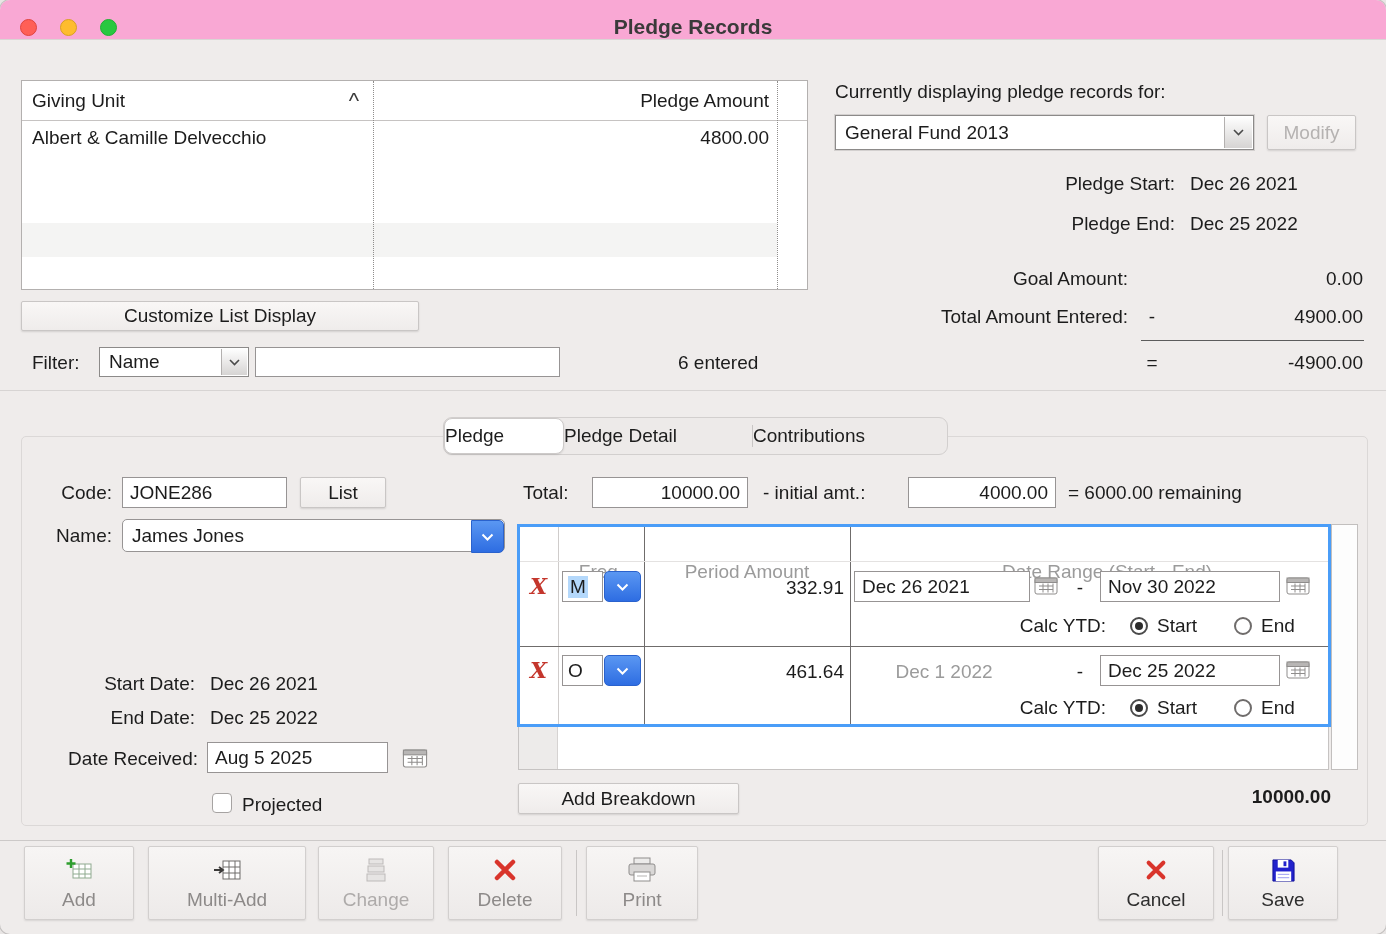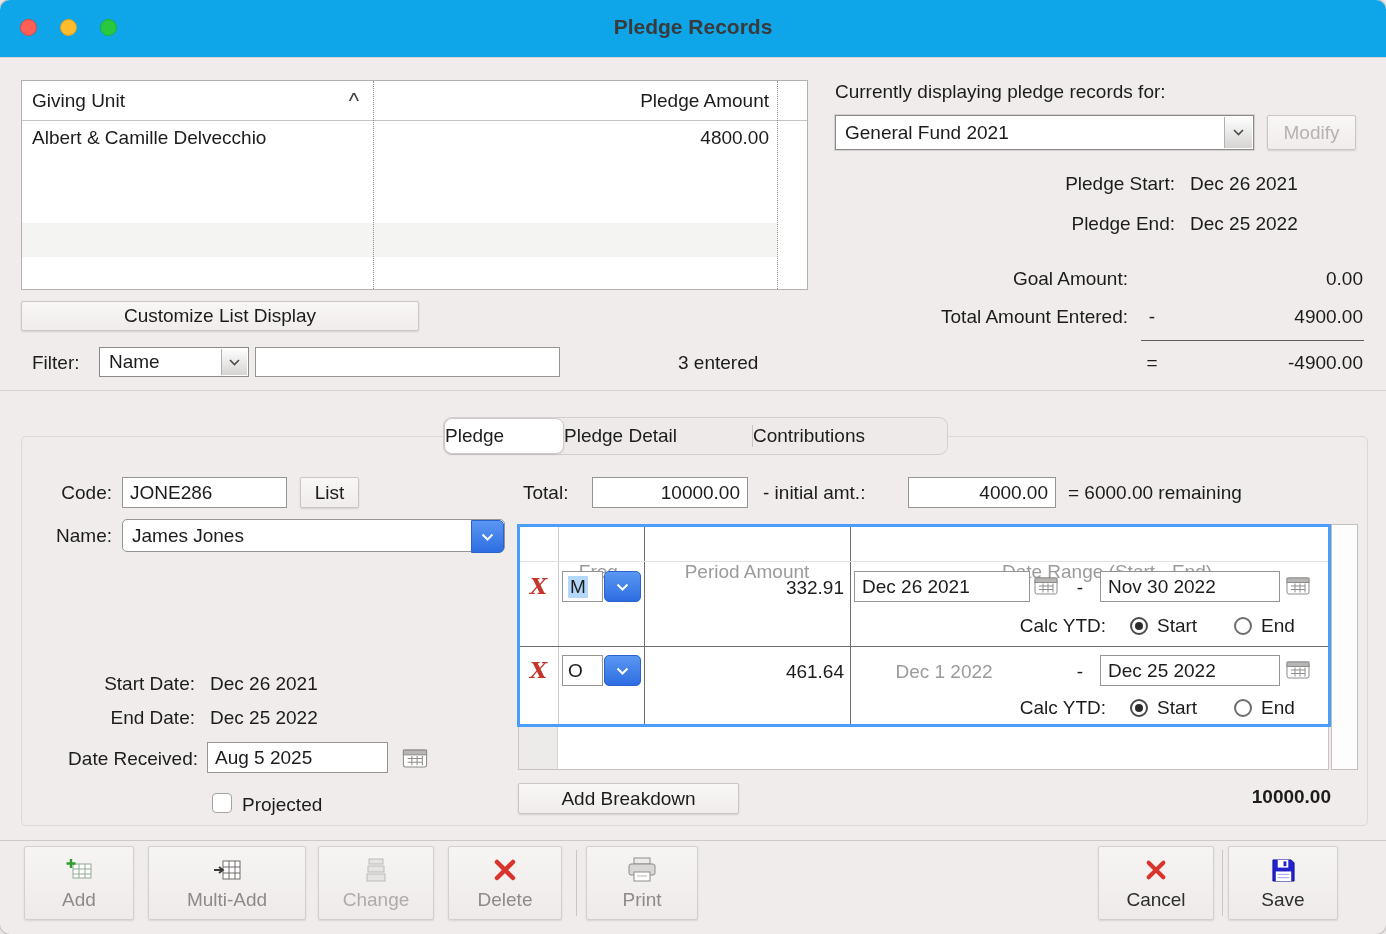--- a/index.html
+++ b/index.html
@@ -1,21 +1,21 @@
 <!DOCTYPE html>
 <html><head>
 <meta charset="utf-8">
 <style>
 *{margin:0;padding:0;box-sizing:border-box;}
 html,body{width:1386px;height:934px;}
 body{font-family:"Liberation Sans",sans-serif;font-size:19px;color:#1c1c1c;background:#e9e6e5;}
 .window{position:relative;width:1386px;height:934px;background:#efeceb;border-radius:10px;overflow:hidden;box-shadow:0 0 0 1px #c4c1c0;}
 .abs{position:absolute;}
 .r{text-align:right;}
-.titlebar{position:absolute;left:0;top:0;width:100%;height:58px;background:#0ea5e9;border-bottom:1px solid #d9d5d4;}
+.titlebar{position:absolute;left:0;top:0;width:100%;height:40px;background:#f9a8d4;border-bottom:1px solid #d9d5d4;}
 .title{text-align:center;line-height:54px;font-weight:bold;font-size:21px;color:#3a3a3a;}
 .light{position:absolute;top:19px;width:17px;height:17px;border-radius:50%;}
 .red{left:20px;background:#ff5f57;border:1px solid #e0443e;}
 .yellow{left:60px;background:#febc2e;border:1px solid #d9a022;}
 .green{left:100px;background:#28c840;border:1px solid #1faf34;}
 .btn{position:absolute;display:flex;align-items:center;justify-content:center;background:linear-gradient(#f9f7f6,#efeceb);border:1px solid #c9c6c5;box-shadow:0 1px 2px rgba(0,0,0,.12);border-radius:2px;}
 .input{position:absolute;background:#fff;border:1px solid #979494;font:inherit;color:#1c1c1c;padding:0 7px;}
 input.input{outline:none;}
 .gtable{position:absolute;left:21px;top:80px;width:787px;height:210px;background:#fff;border:1px solid #b3b0af;}
 .gt-header{position:absolute;left:0;top:0;width:100%;height:40px;border-bottom:1px solid #c6c3c2;display:flex;}
@@ -107,25 +107,25 @@
   <span class="abs" style="left:32px;top:352px">Filter:</span>
   <div class="select" style="left:99px;top:347px;width:150px;height:30px">
     <span>Name</span>
     <span class="chev-btn">
       <svg width="11" height="7" viewBox="0 0 11 7">
           <path d="M1 1l4.5 4.5L10 1" fill="none" stroke="#4a4a4a" stroke-width="1.6"></path>
         </svg>
     </span>
   </div>
   <input class="input" style="left: 255px; top: 347px; width: 305px; height: 30px;">
-  <span class="abs" style="left:678px;top:352px">3 entered</span>
+  <span class="abs" style="left:678px;top:352px">6 entered</span>
 
   <span class="abs" style="left:835px;top:81px">Currently displaying pledge records for:</span>
   <div class="select" style="left:835px;top:115px;width:419px;height:35px;box-shadow:0 0 0 1px #d3d0cf">
-    <span>General Fund 2021</span>
+    <span>General Fund 2013</span>
     <span class="chev-btn" style="width:28px">
       <svg width="11" height="7" viewBox="0 0 11 7">
           <path d="M1 1l4.5 4.5L10 1" fill="none" stroke="#4a4a4a" stroke-width="1.6"></path>
         </svg>
     </span>
   </div>
   <div class="btn" style="left:1267px;top:115px;width:89px;height:35px">
     <span class="disabled">Modify</span>
   </div>
 
@@ -155,21 +155,21 @@
       <span>Pledge Detail</span>
     </div>
     <div class="tabsep"></div>
     <div class="tab" style="width:194px">
       <span>Contributions</span>
     </div>
   </div>
 
   <span class="abs lblr" style="left:20px;top:482px;width:92px">Code:</span>
   <input class="input" style="left: 122px; top: 477px; width: 165px; height: 31px;" value="JONE286">
-  <div class="btn" style="left:300px;top:477px;width:59px;height:31px">
+  <div class="btn" style="left:300px;top:477px;width:86px;height:31px">
     <span>List</span>
   </div>
   <span class="abs lblr" style="left:20px;top:525px;width:92px">Name:</span>
   <div class="combo" style="left:122px;top:519px;width:383px;height:33px">
     <span>James Jones</span>
     <span class="blue-btn" style="right:0;left:auto;top:0;height:33px;width:33px;border-radius:0 5px 5px 0">
       <svg width="13" height="8" viewBox="0 0 13 8">
           <path d="M1.5 1.5L6.5 6.5L11.5 1.5" fill="none" stroke="#fff" stroke-width="2"></path>
         </svg>
     </span>

